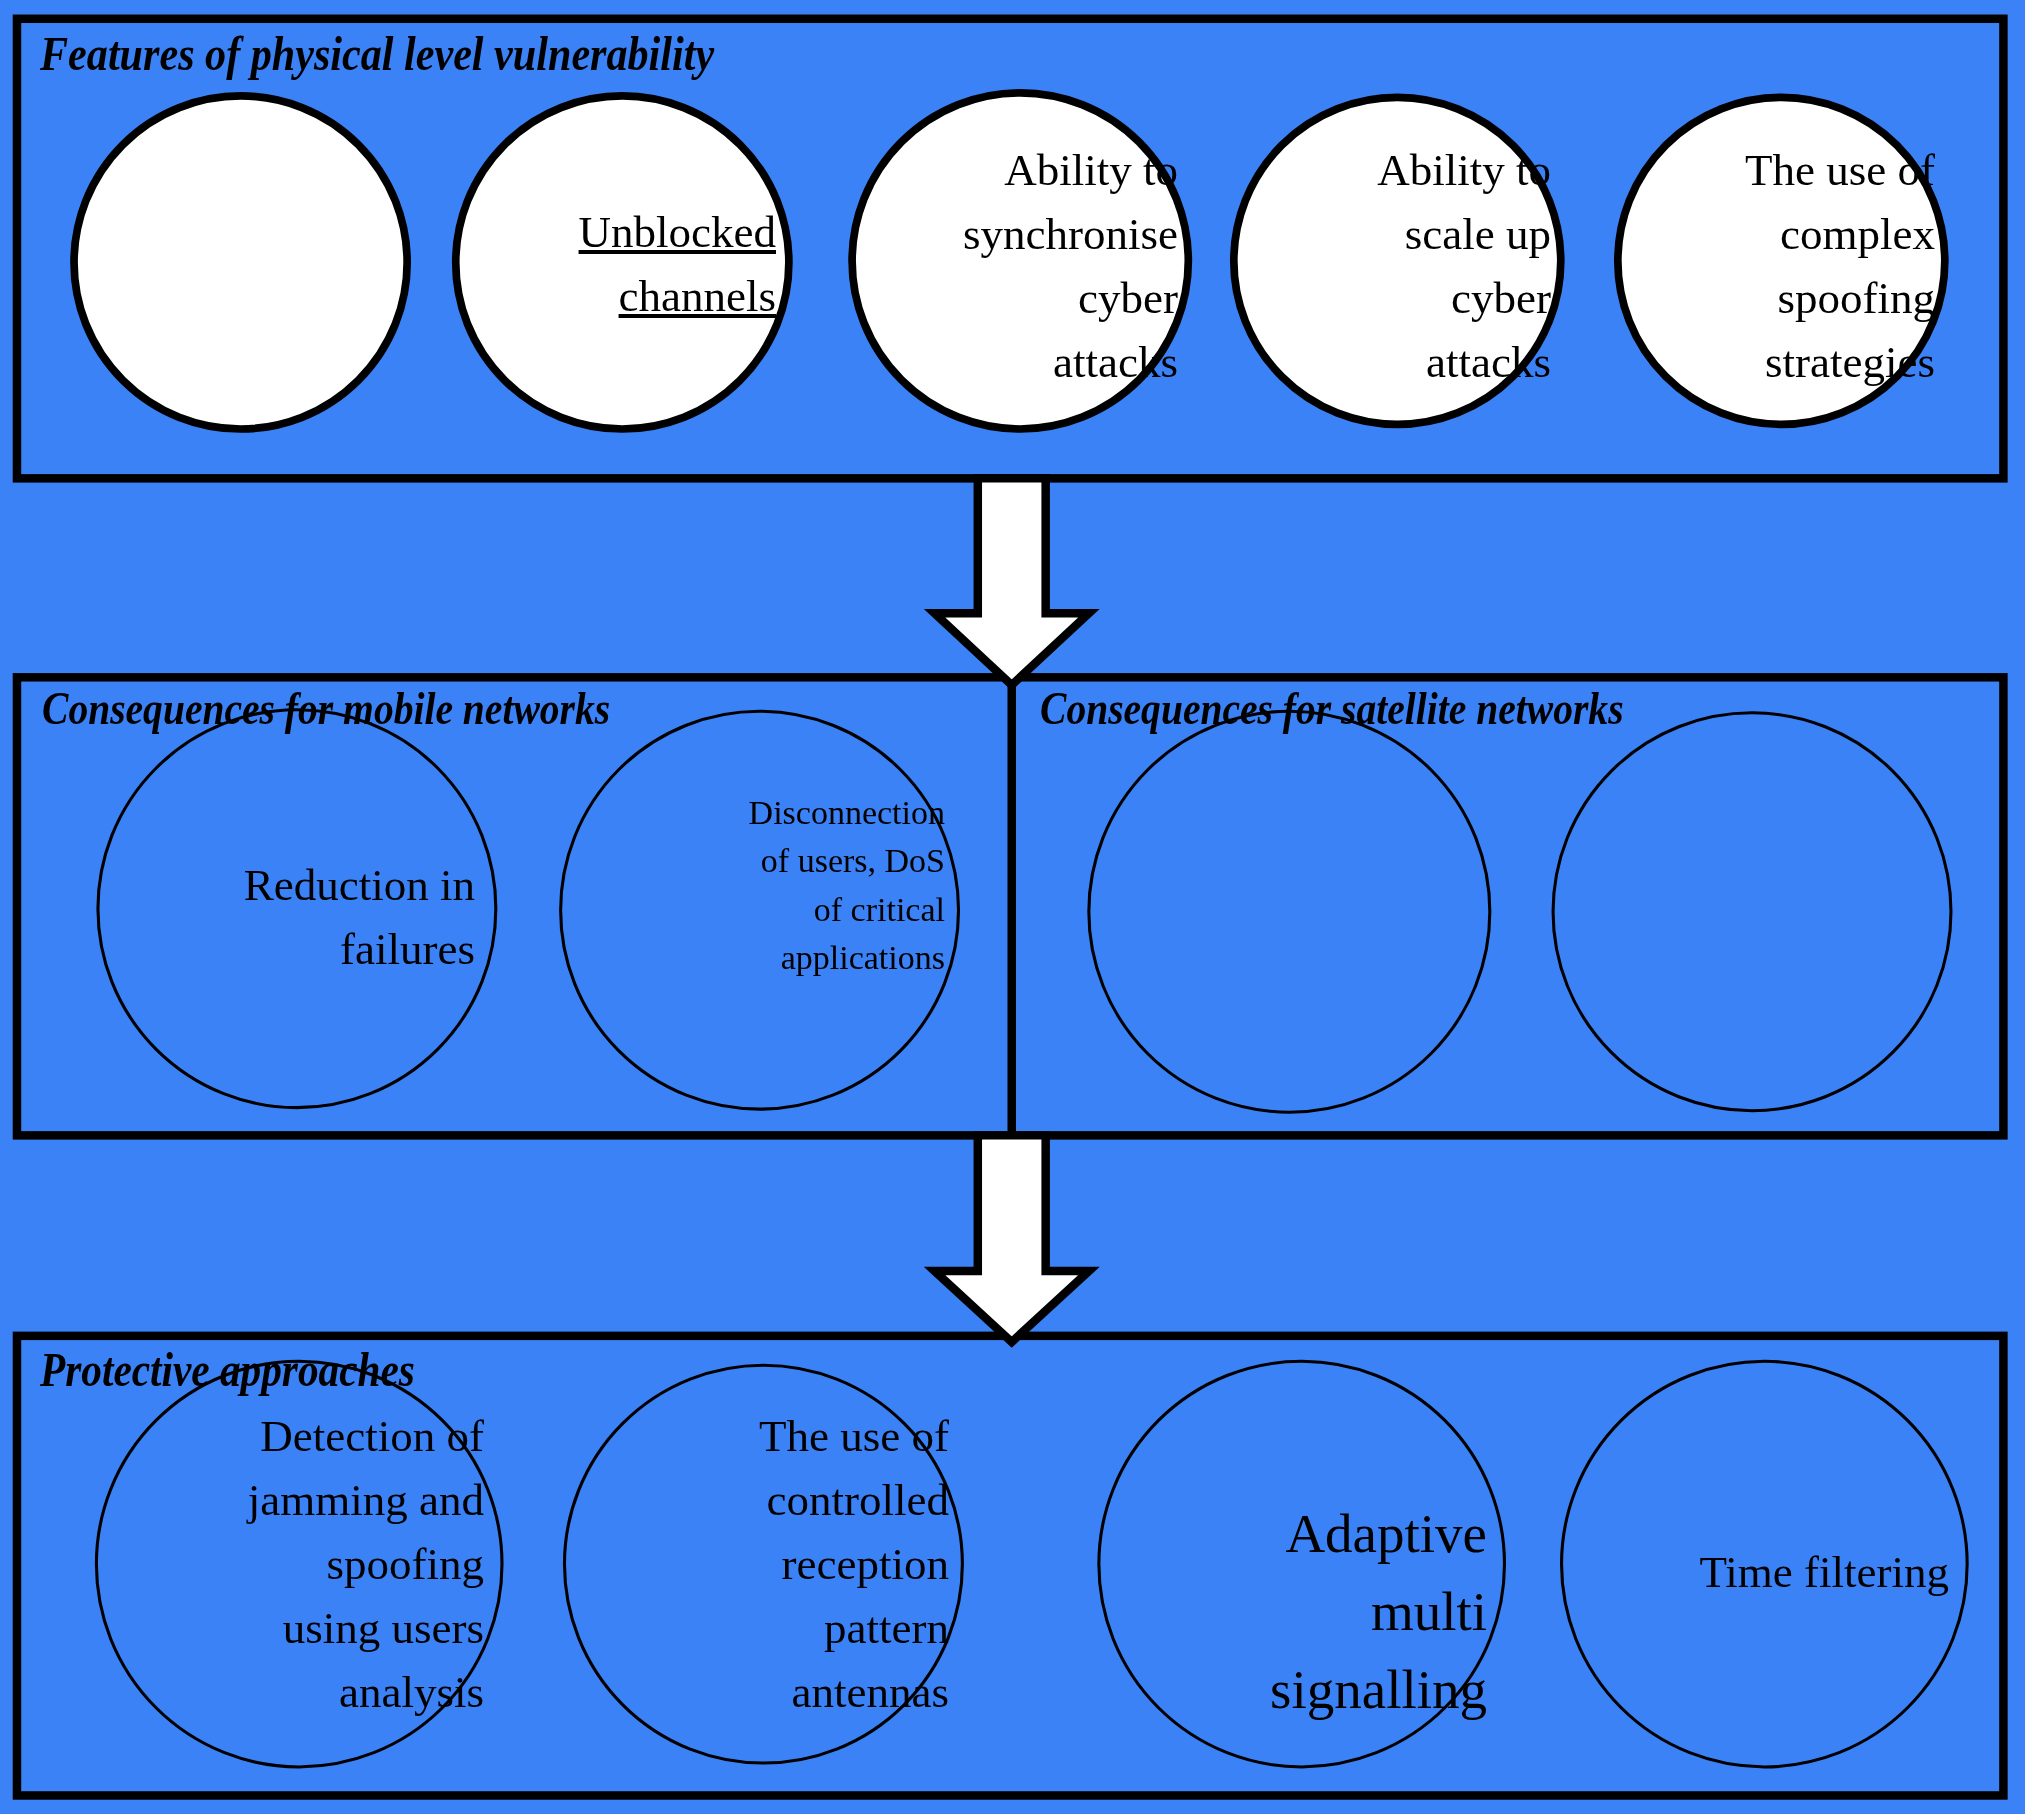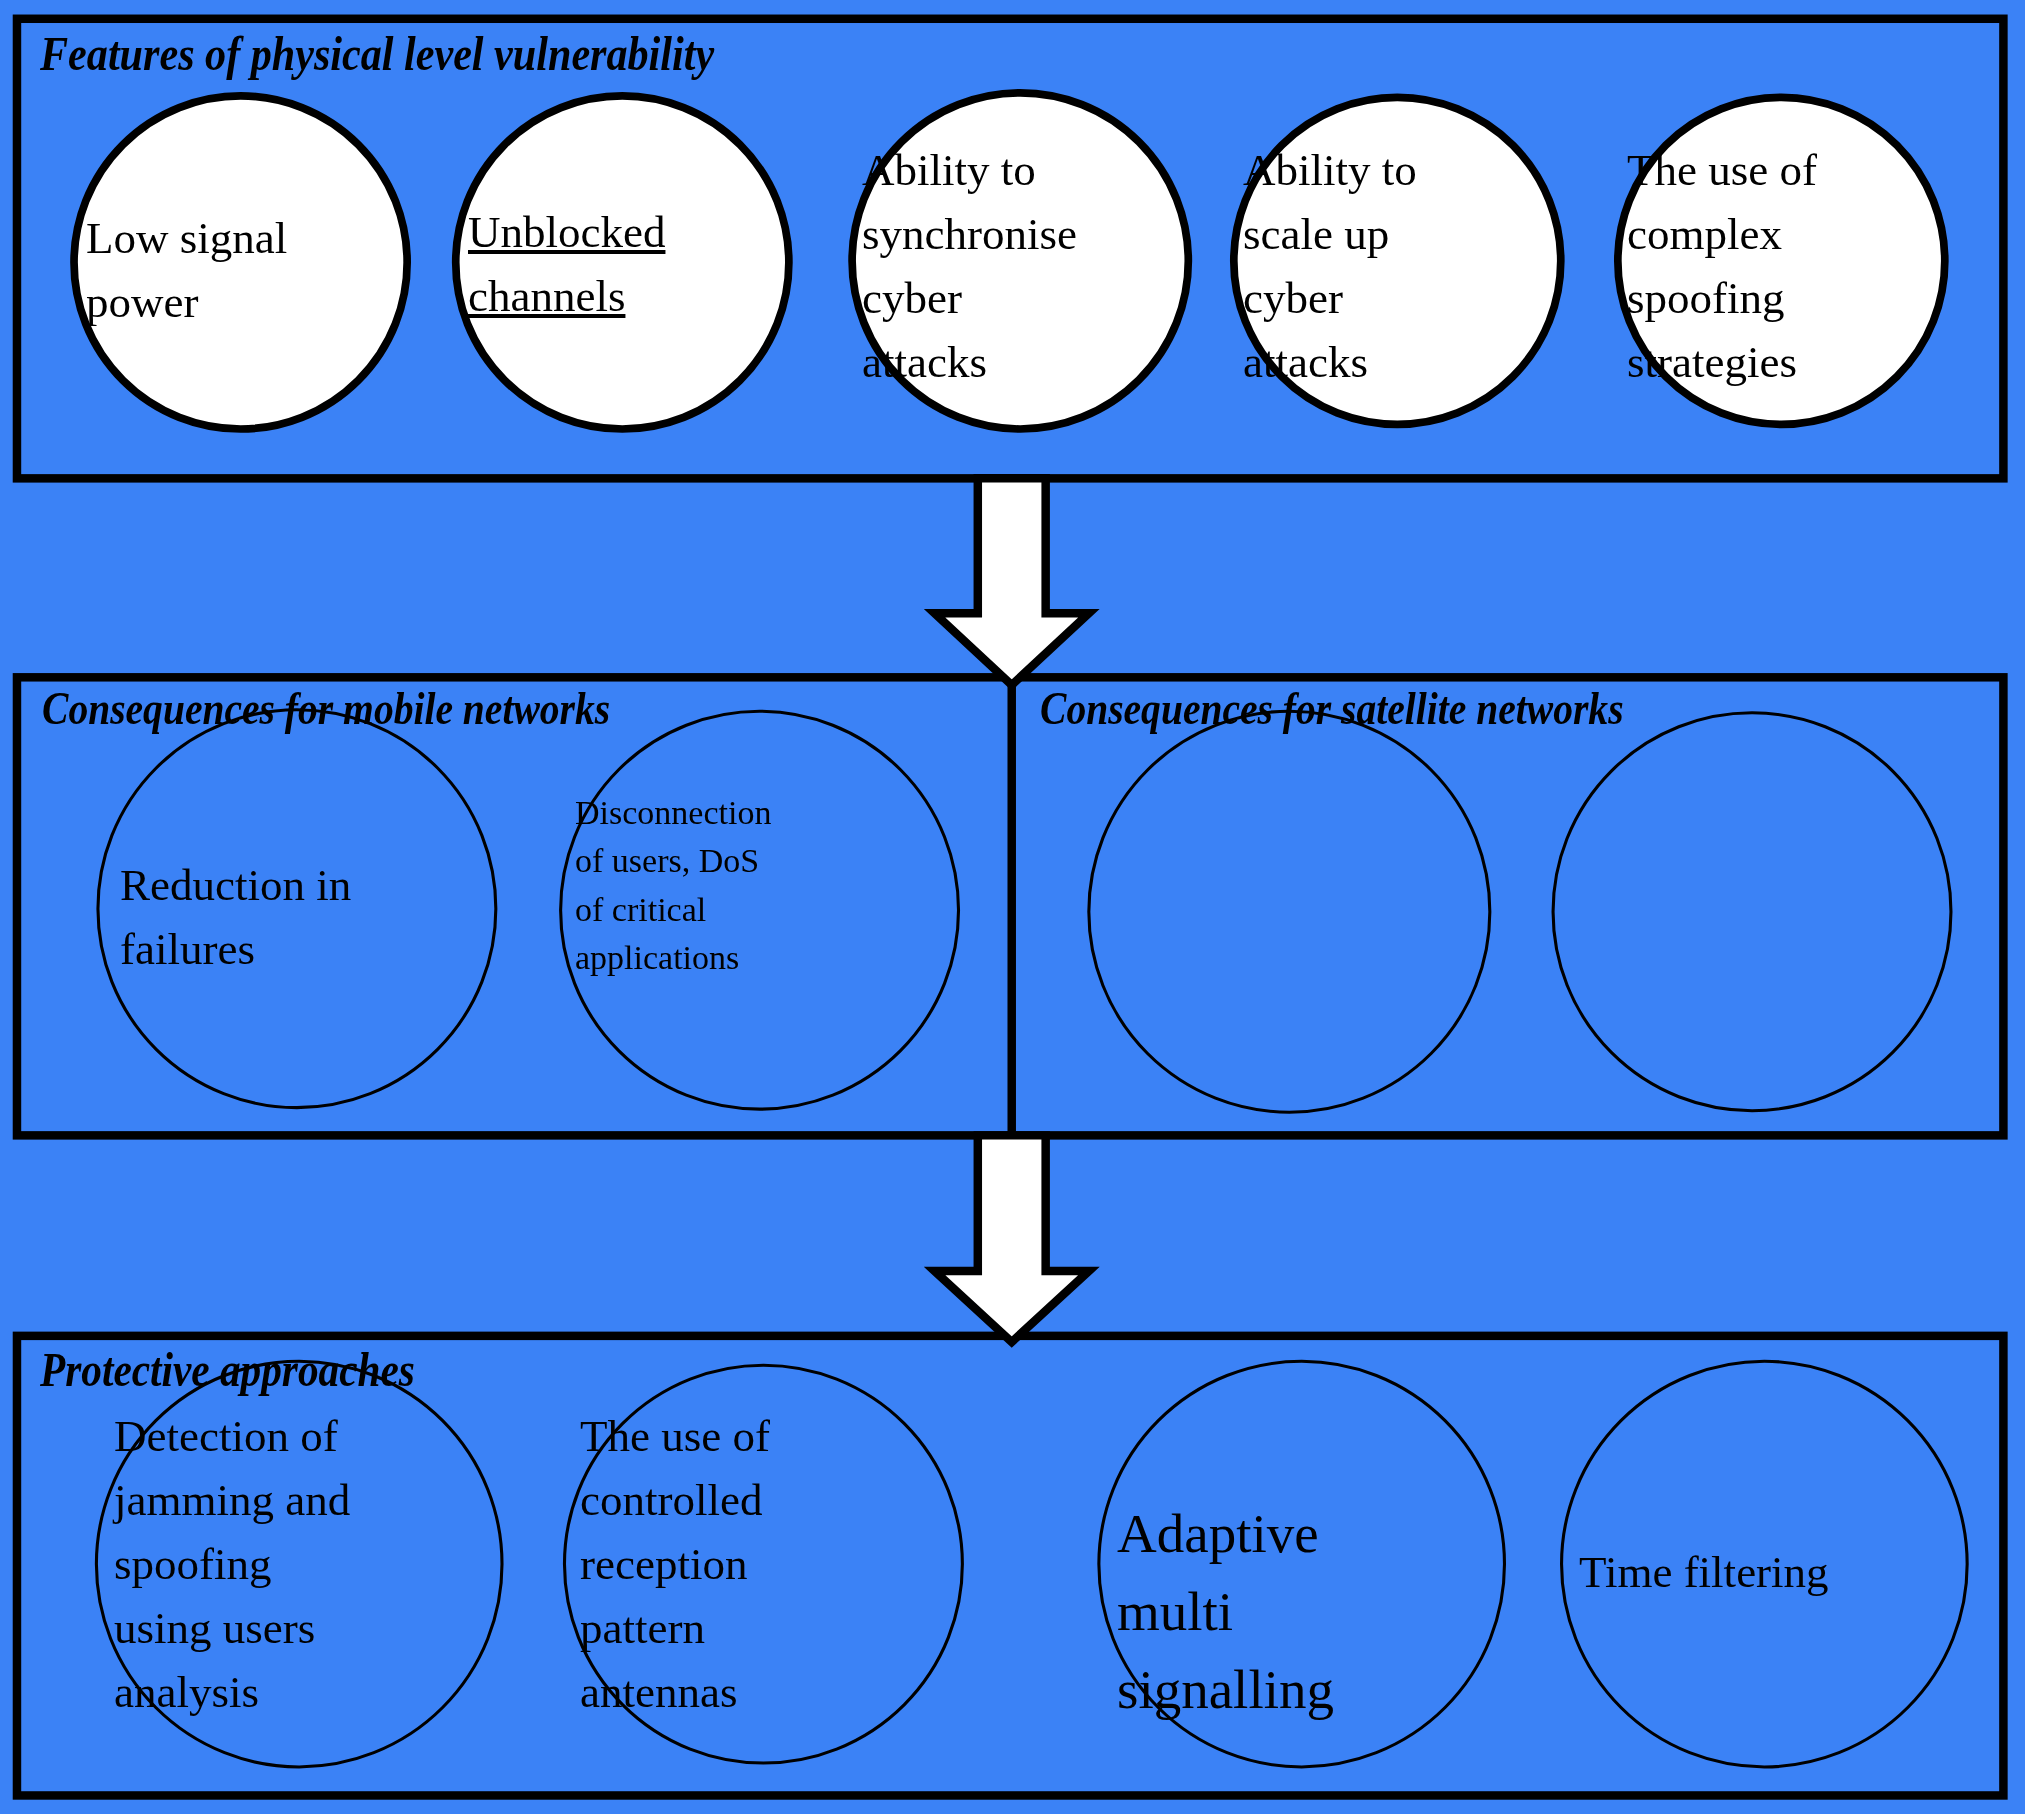--- a/index.html
+++ b/index.html
@@ -54,21 +54,21 @@
     font-weight: bold;
     font-style: italic;
     color: #000000;
     white-space: nowrap;
     line-height: 1;
     transform: scaleX(0.86);
     transform-origin: left center;
   }
   .node-label {
     position: absolute;
-    text-align: left;
+    text-align: right;
     color: #000000;
     font-family: "Liberation Serif", "DejaVu Serif", serif;
     line-height: 1.42;
     white-space: pre-line;
     pointer-events: none;
   }
 </style>
 </head>
 <body>
 
@@ -109,22 +109,20 @@
   </svg>
 
   <div class="section-title" style="left:40px; top:29px; font-size:49px;">Features of physical level vulnerability</div>
 
   <div class="section-title" style="left:42px; top:686px; font-size:46px;">Consequences for mobile networks</div>
 
   <div class="section-title" style="left:1040px; top:686px; font-size:46px;">Consequences for satellite networks</div>
 
   <div class="section-title" style="left:40px; top:1346px; font-size:48px;">Protective approaches</div>
 
-  <div class="node-label" style="left:86px; top:207px; width:308px; font-size:45px;">Low signal
-power</div>
 
   <div class="node-label" style="left:468px; top:201px; width:308px; font-size:45px;text-decoration:underline;">Unblocked
 channels</div>
 
   <div class="node-label" style="left:862px; top:139px; width:316px; font-size:45px;">Ability to
 synchronise
 cyber
 attacks</div>
 
   <div class="node-label" style="left:1243px; top:139px; width:308px; font-size:45px;">Ability to

